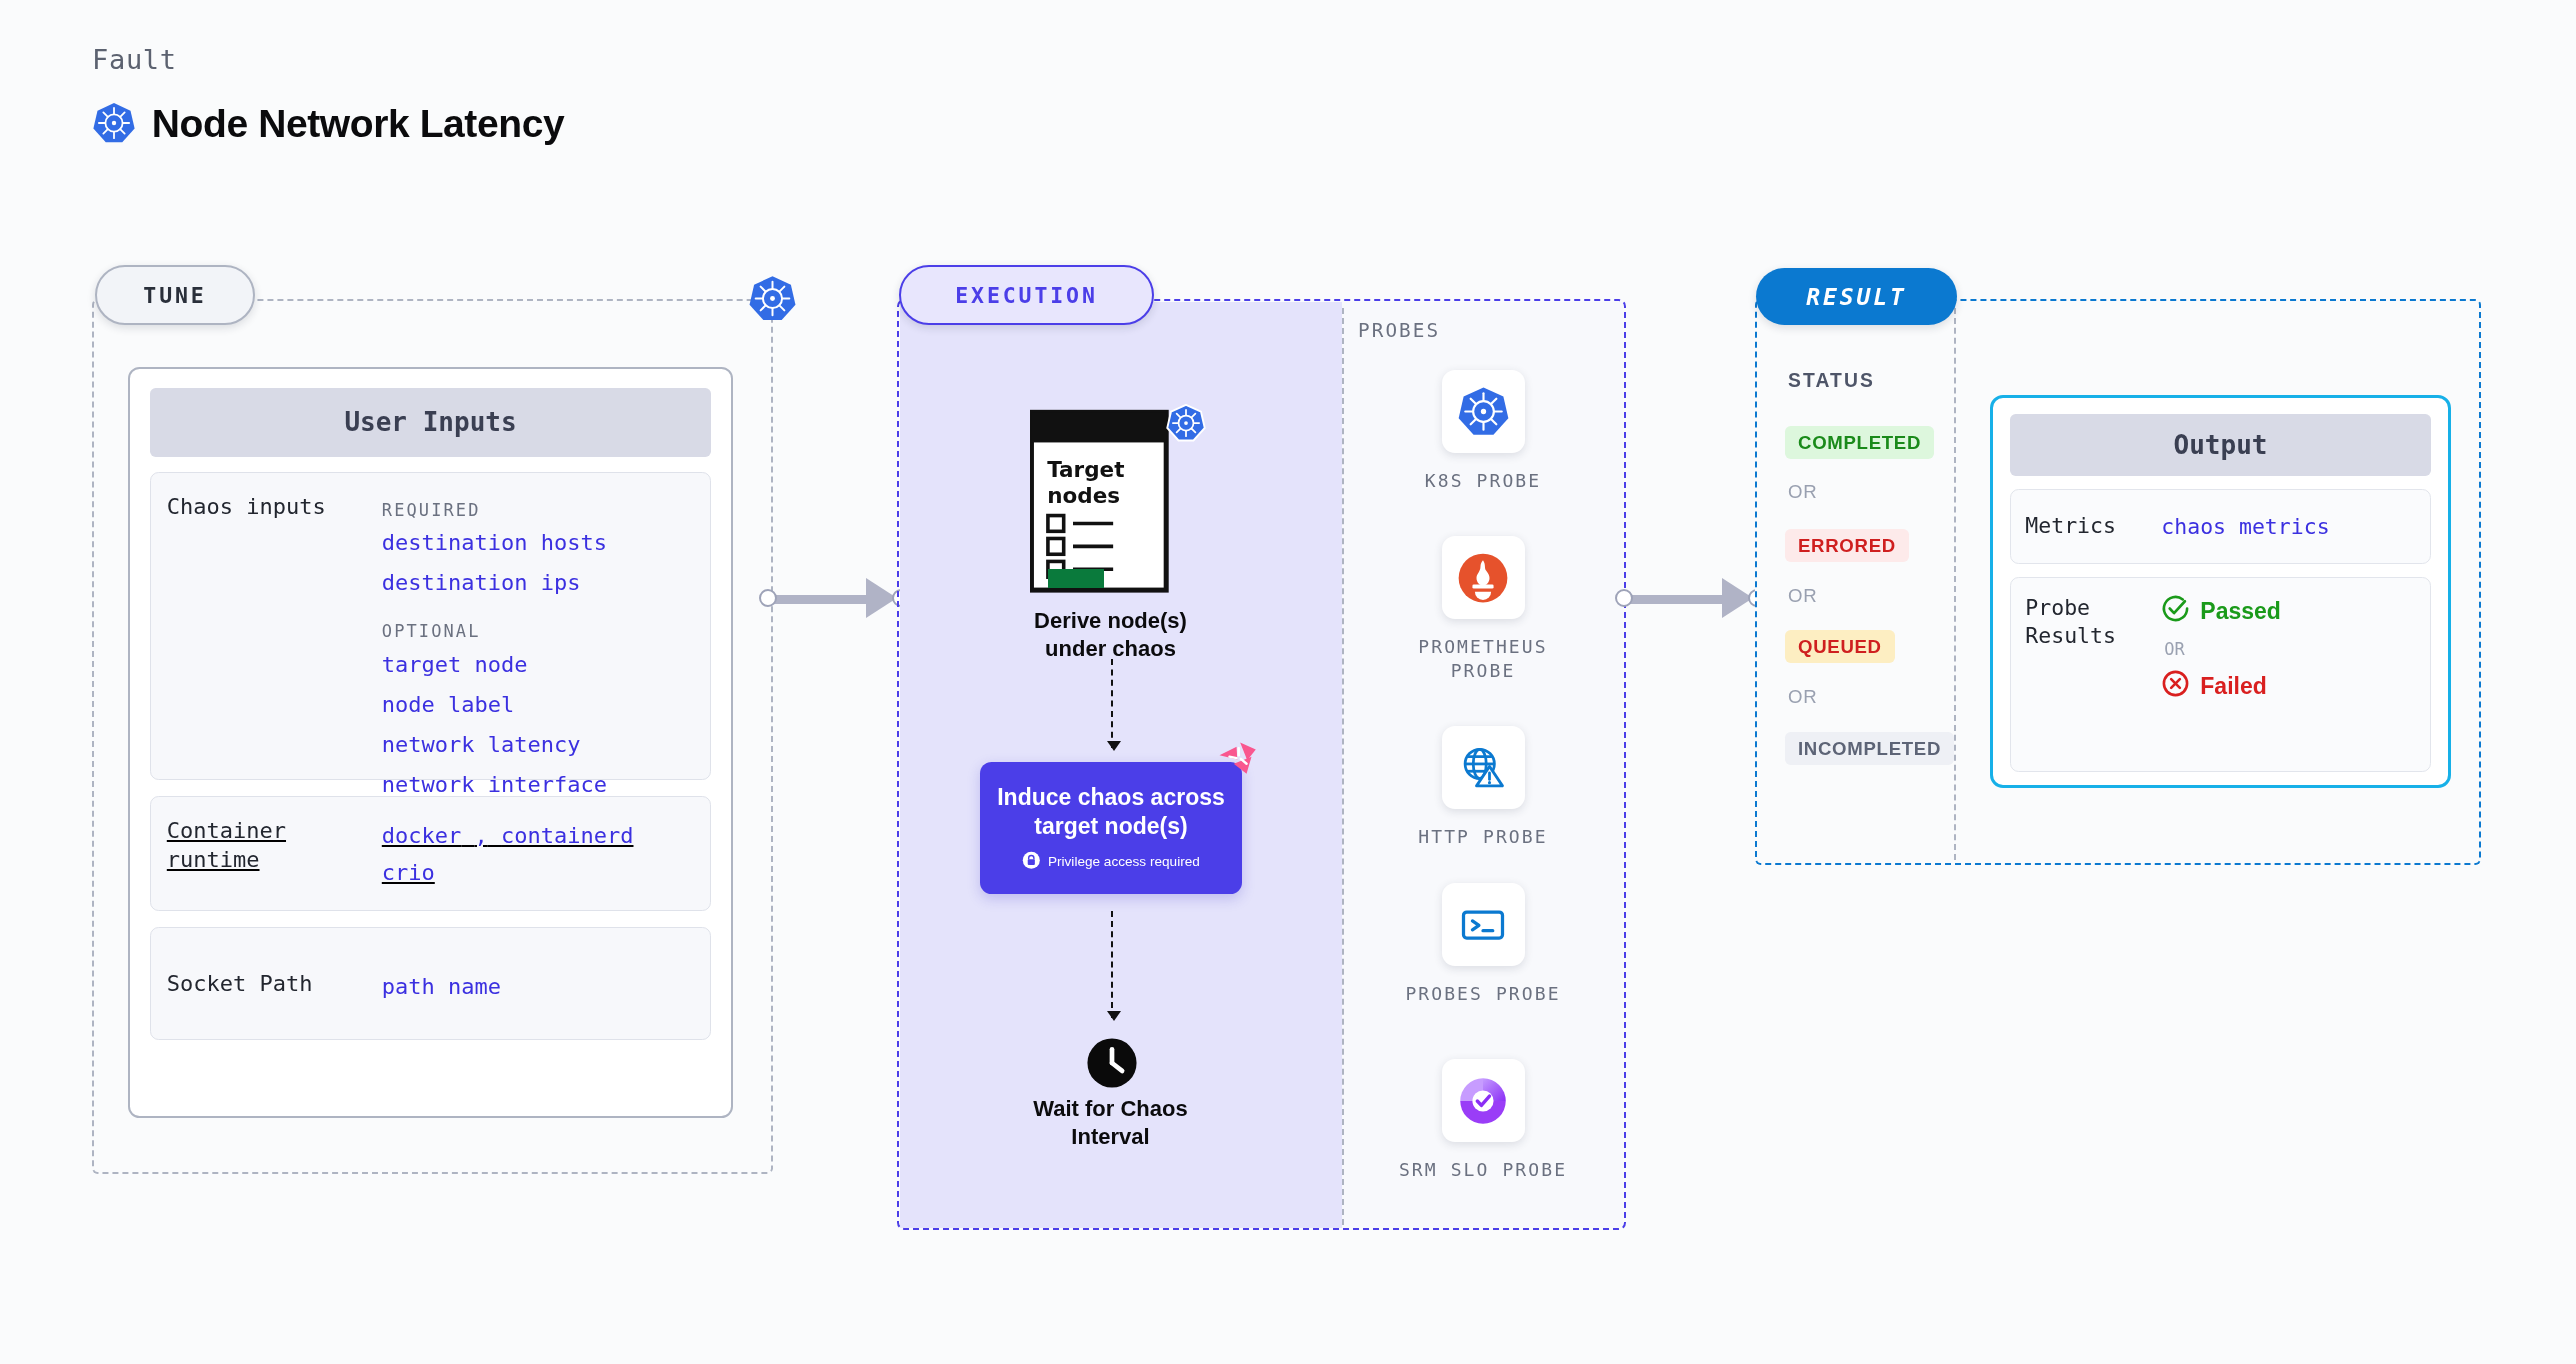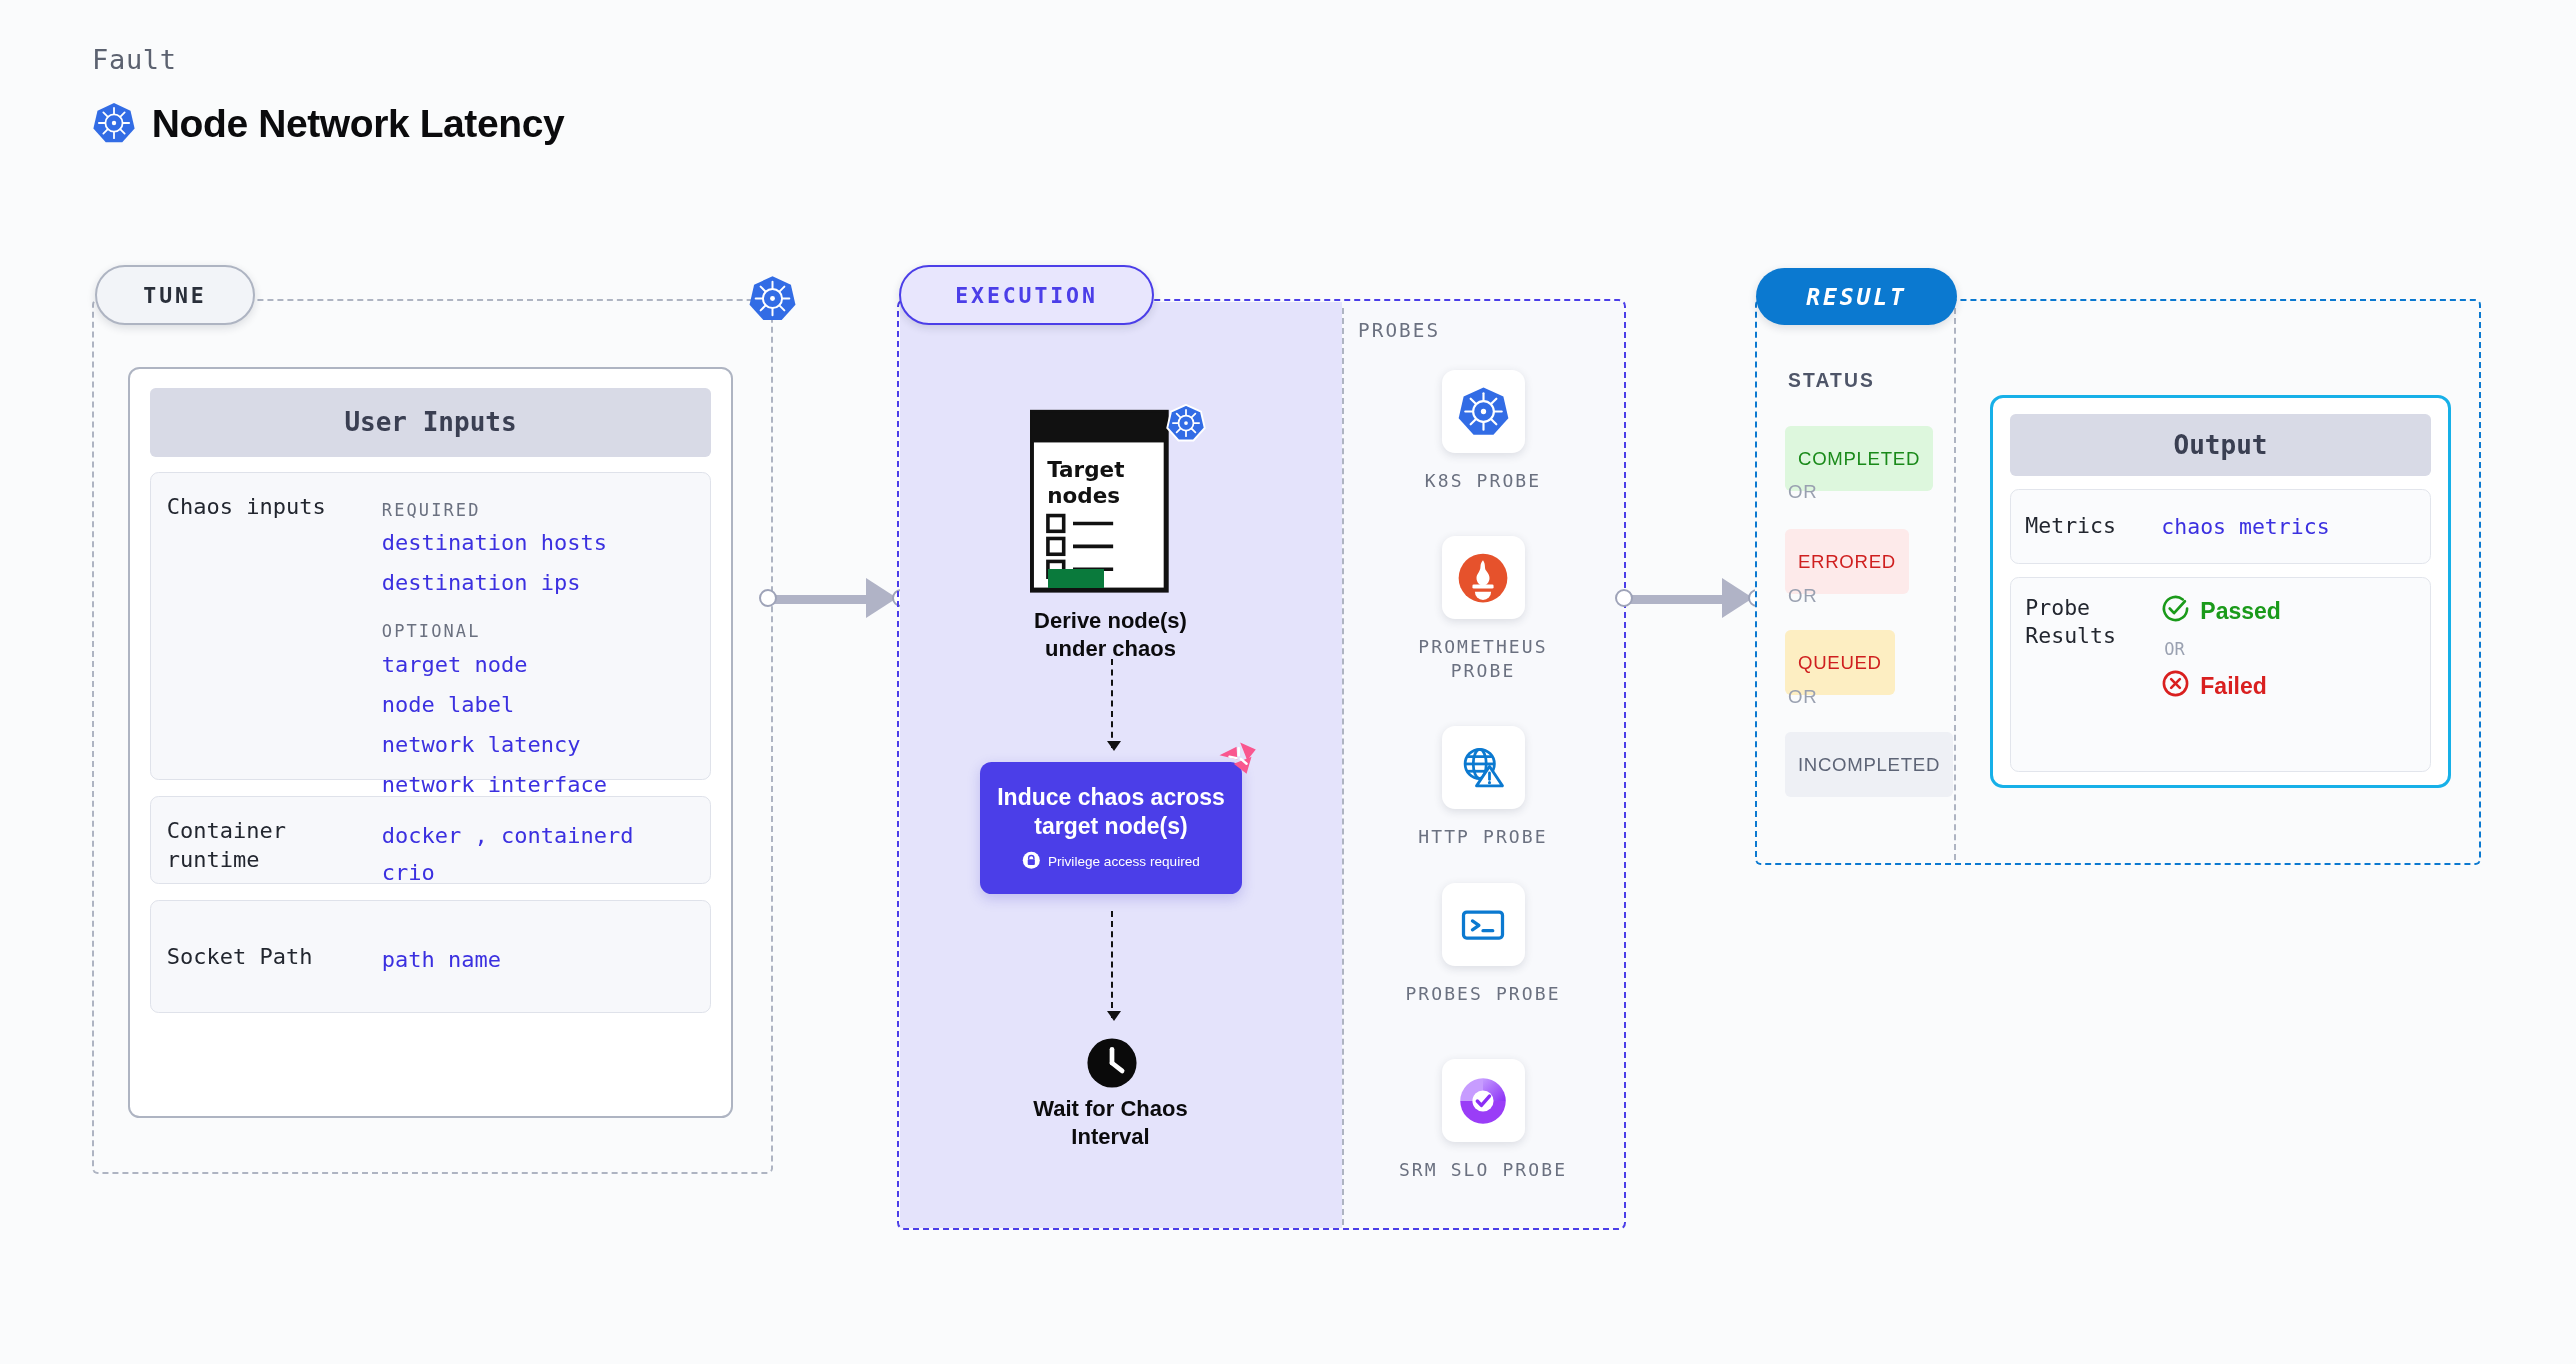--- a/index.html
+++ b/index.html
@@ -153,21 +153,21 @@
     left:1756px;top:268px;width:201px;height:57px;
     background:#0b79d0;border:none;color:#fff;font-size:23px;font-style:italic;
   }
   #status-head{
     position:absolute;left:1788px;top:370px;
     font-size:19.3px;font-weight:700;color:#4e5568;letter-spacing:2.1px;
   }
   .status-badge{
     position:absolute;left:1785px;border-radius:5.7px;
     display:flex;align-items:center;justify-content:center;
-    font-size:18.6px;font-weight:400;letter-spacing:0.7px;padding:16px 13px;height:33px;
+    font-size:18.6px;font-weight:700;letter-spacing:0.7px;padding:0 13px;height:33px;
   }
   .or-text{
     position:absolute;left:1788px;font-size:18.6px;color:#99a0b0;letter-spacing:0.7px;
   }
   #output-card{
     position:absolute;left:1990px;top:395px;width:461px;height:393px;
     background:#fff;border:3.6px solid #17b0e8;border-radius:13px;box-sizing:border-box;
     padding:15.8px 17px;
   }
   .out-row{
@@ -234,21 +234,21 @@
         <div class="val">destination ips</div>
         <div class="gap"></div>
         <div class="group-head">OPTIONAL</div>
         <div class="val">target node</div>
         <div class="val">node label</div>
         <div class="val">network latency</div>
         <div class="val">network interface</div>
       </div>
     </div>
 
-    <div class="sub-box" style="height:88px;">
+    <div class="sub-box" style="height:115px;text-decoration:underline;">
       <div class="sub-label">Container runtime</div>
       <div class="sub-vals">
         <div class="val" style="margin-bottom:13px;">
           <span>docker</span>
           <span class="sep">,</span>
           <span>containerd</span>
         </div>
         <div class="val">crio</div>
       </div>
     </div>

